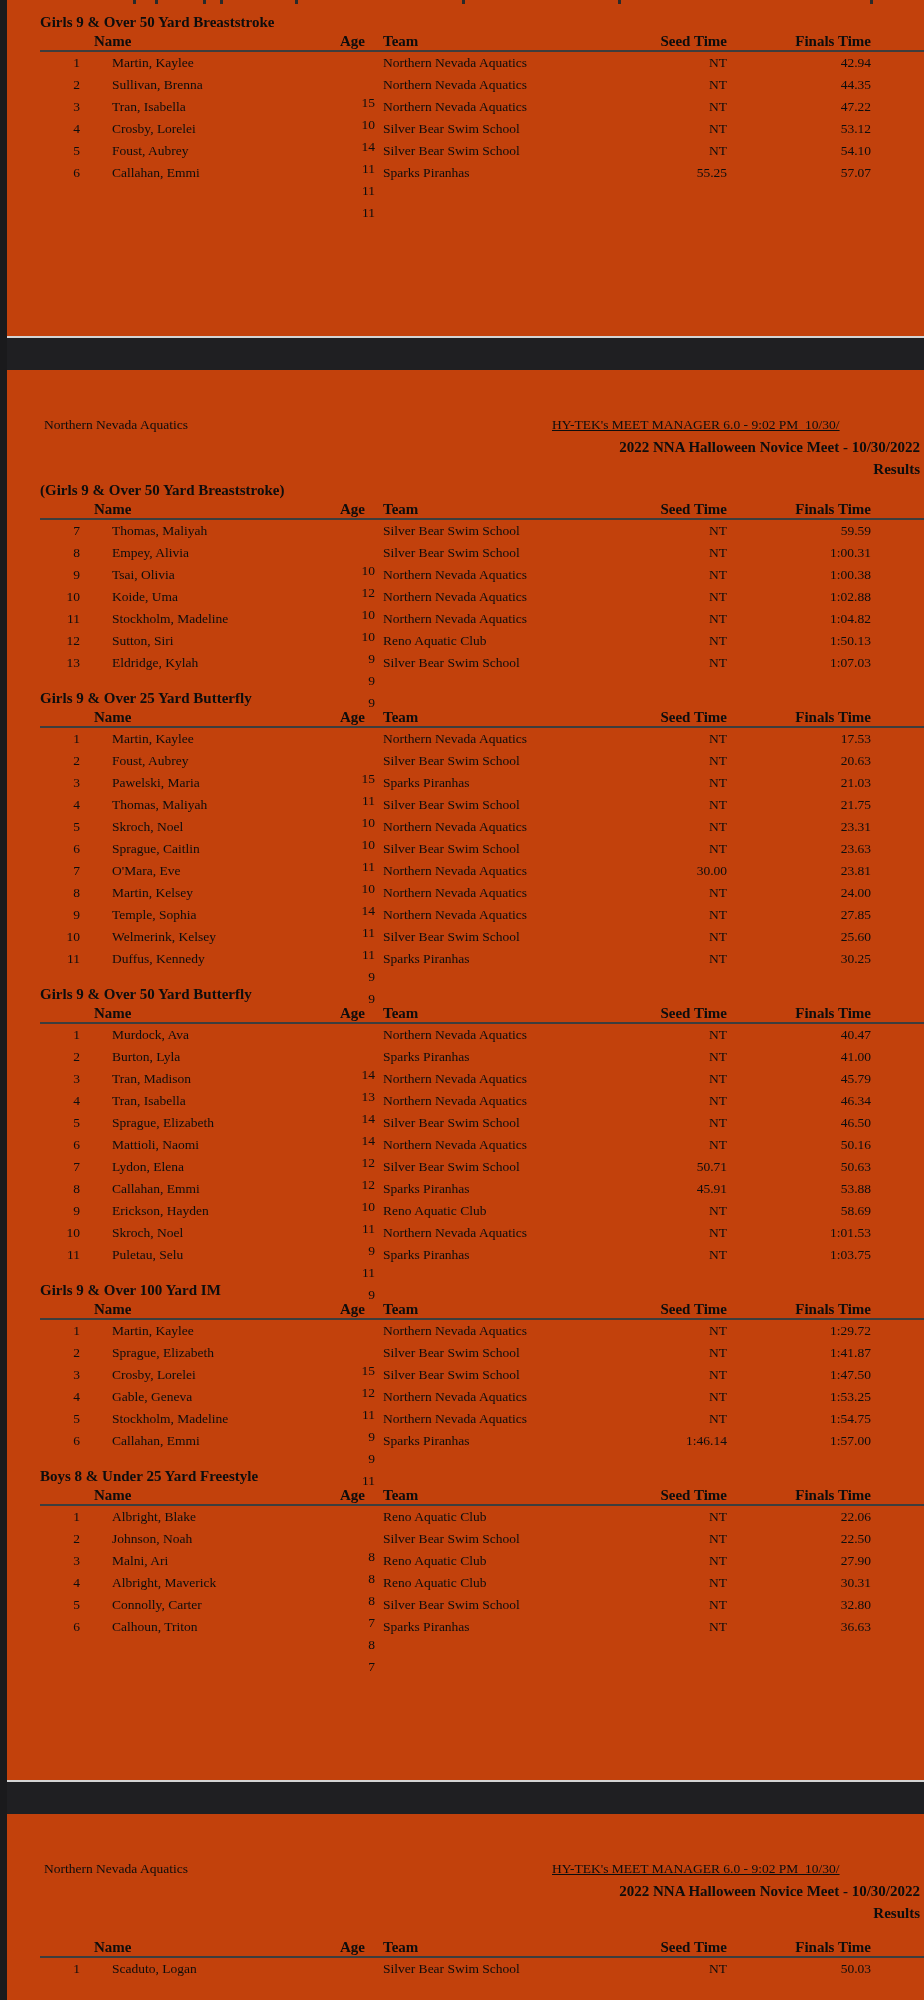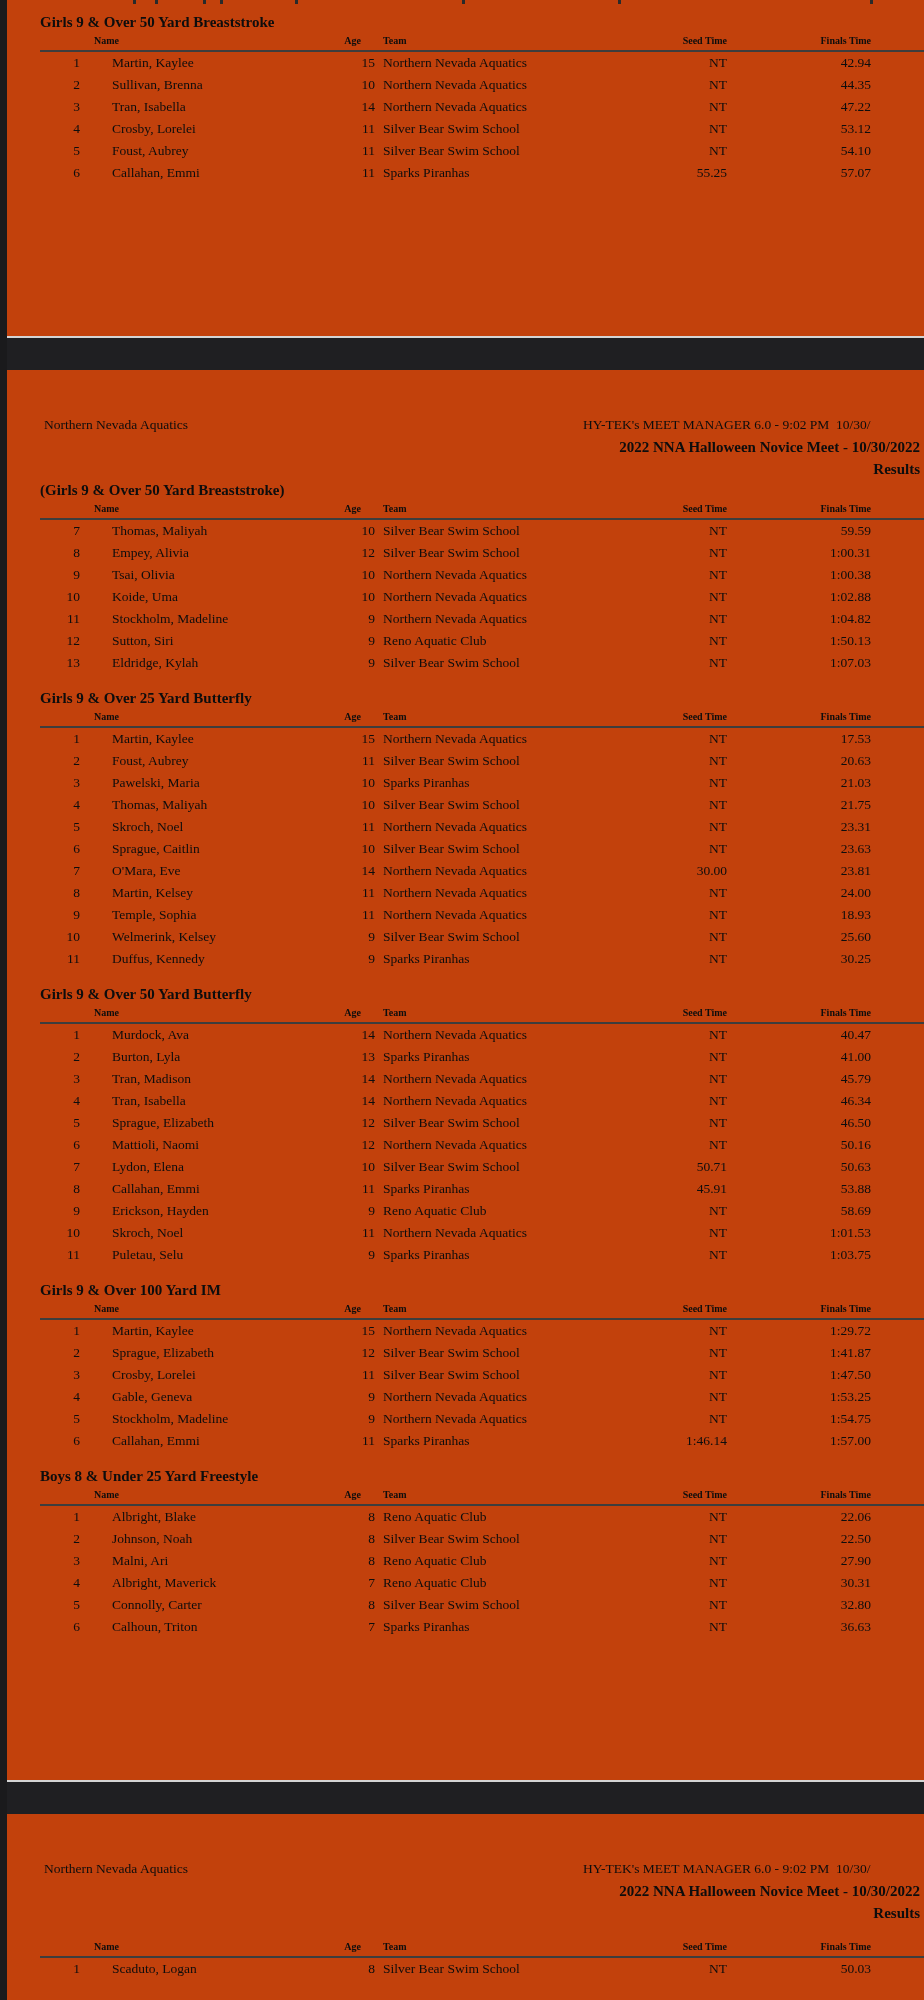--- a/index.html
+++ b/index.html
@@ -18,39 +18,39 @@
   .page-separator .sep-bar{height:32px;background:#1f1f22;}
 
   
   .remnant{position:absolute;top:0;left:0;height:5px;width:924px;overflow:hidden;}
   .remnant i{position:absolute;top:-1px;display:block;width:3px;height:5px;background:#2a2a2a;}
 
   
   .page-head{padding-top:44px;}
   .head-line{position:relative;height:22px;font-size:13.5px;line-height:22px;}
   .org{position:absolute;left:44px;white-space:pre;}
-  .gen{position:absolute;left:583px;white-space:pre;}
+  .gen{position:absolute;left:552px;white-space:pre;text-decoration:underline;}
   .center-line{margin-left:186px;width:734px;text-align:right;font-weight:bold;font-size:15px;line-height:22px;}
 
   
   .section{margin-top:14px;}
   #page1 .sections{padding-top:12px;}
   #page1 .section:first-child,#page2 .section:first-child{margin-top:0;}
   .section-title{margin-left:40px;font-weight:bold;font-size:15px;line-height:20px;height:20px;white-space:nowrap;}
-  .thead{position:relative;height:20px;font-weight:bold;font-size:10px;line-height:18px;}
+  .thead{position:relative;height:20px;font-weight:bold;font-size:15px;line-height:18px;}
   .thead .rule{position:absolute;left:40px;right:0;bottom:0;height:2px;background:#3d3d3d;}
   .h-name{position:absolute;left:94px;}
   .h-age{position:absolute;left:330px;width:45px;text-align:center;}
   .h-team{position:absolute;left:383px;}
   .h-seed{position:absolute;left:570px;width:157px;text-align:right;}
   .h-finals{position:absolute;left:714px;width:157px;text-align:right;}
   .row{position:relative;height:22px;font-size:13.5px;line-height:22px;}
   .c-place{position:absolute;left:30px;width:50px;text-align:right;}
   .c-name{position:absolute;left:112px;white-space:nowrap;}
-  .c-age{position:absolute;left:330px;width:45px;text-align:right;}
+  .c-age{position:absolute;left:330px;width:45px;text-align:right;margin-top:40px;}
   .c-team{position:absolute;left:383px;white-space:nowrap;}
   .c-seed{position:absolute;left:570px;width:157px;text-align:right;}
   .c-finals{position:absolute;left:714px;width:157px;text-align:right;}
 </style>
 </head>
 <body>
 
 <div class="viewer-edge"></div>
 
 <div class="page" id="page1">
@@ -307,21 +307,21 @@
     <span class="c-seed">NT</span>
     <span class="c-finals">24.00</span>
   </div>
 
   <div class="row">
     <span class="c-place">9</span>
     <span class="c-name">Temple, Sophia</span>
     <span class="c-age">11</span>
     <span class="c-team">Northern Nevada Aquatics</span>
     <span class="c-seed">NT</span>
-    <span class="c-finals">18.93</span>
+    <span class="c-finals">27.85</span>
   </div>
 
   <div class="row">
     <span class="c-place">10</span>
     <span class="c-name">Welmerink, Kelsey</span>
     <span class="c-age">9</span>
     <span class="c-team">Silver Bear Swim School</span>
     <span class="c-seed">NT</span>
     <span class="c-finals">25.60</span>
   </div>

